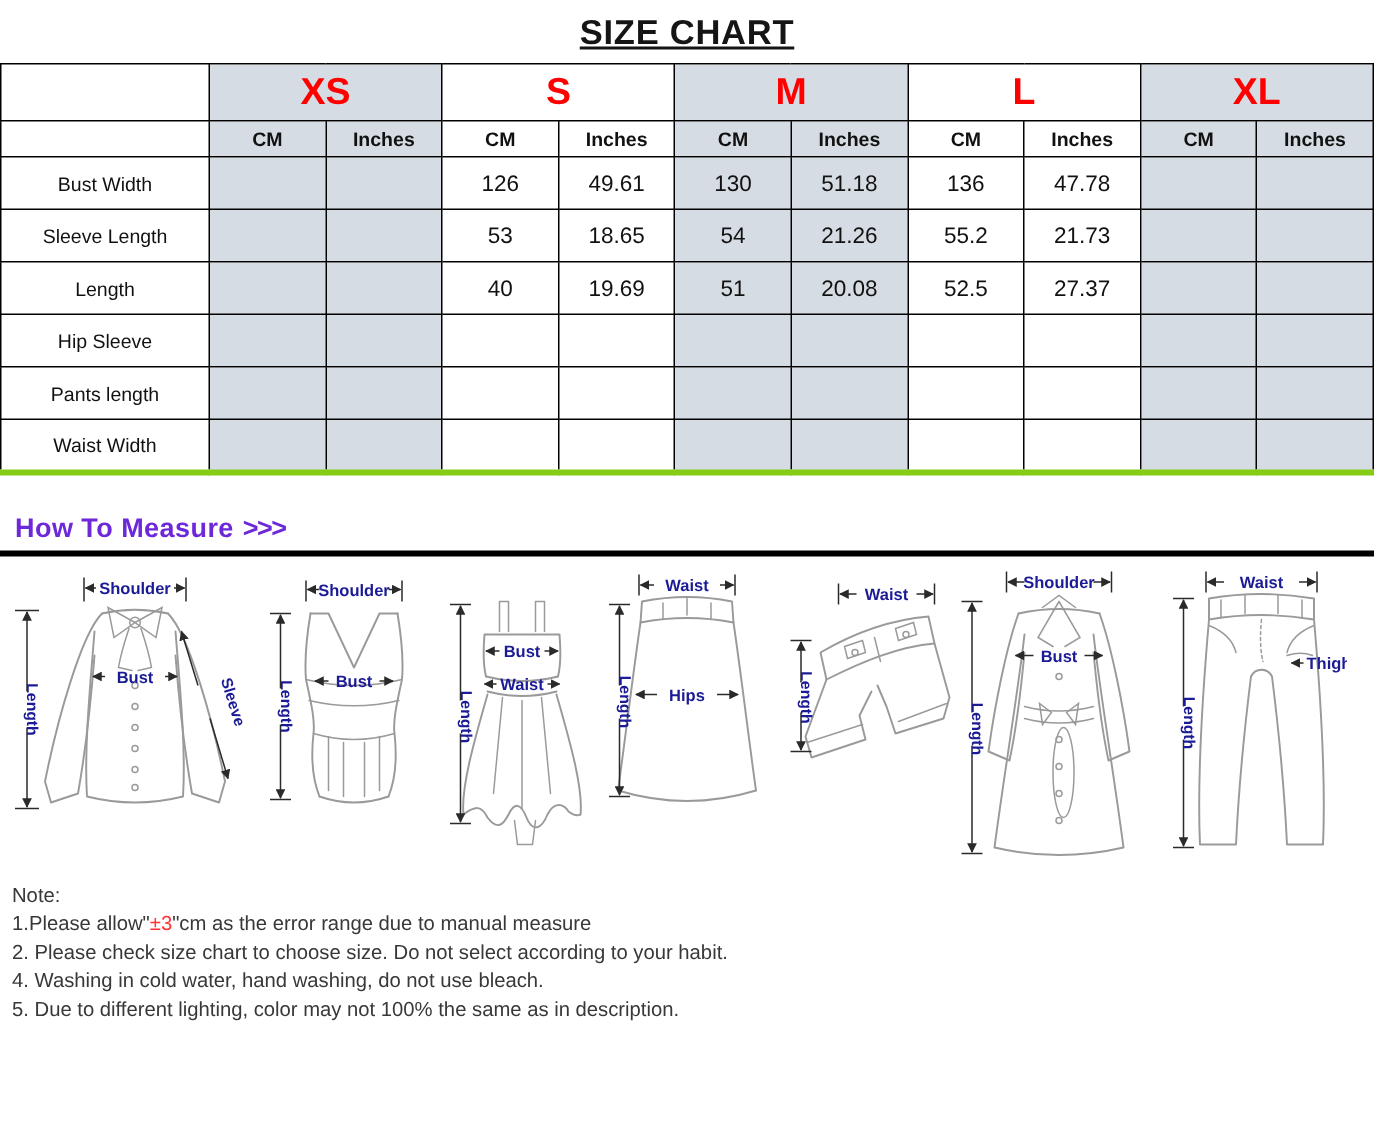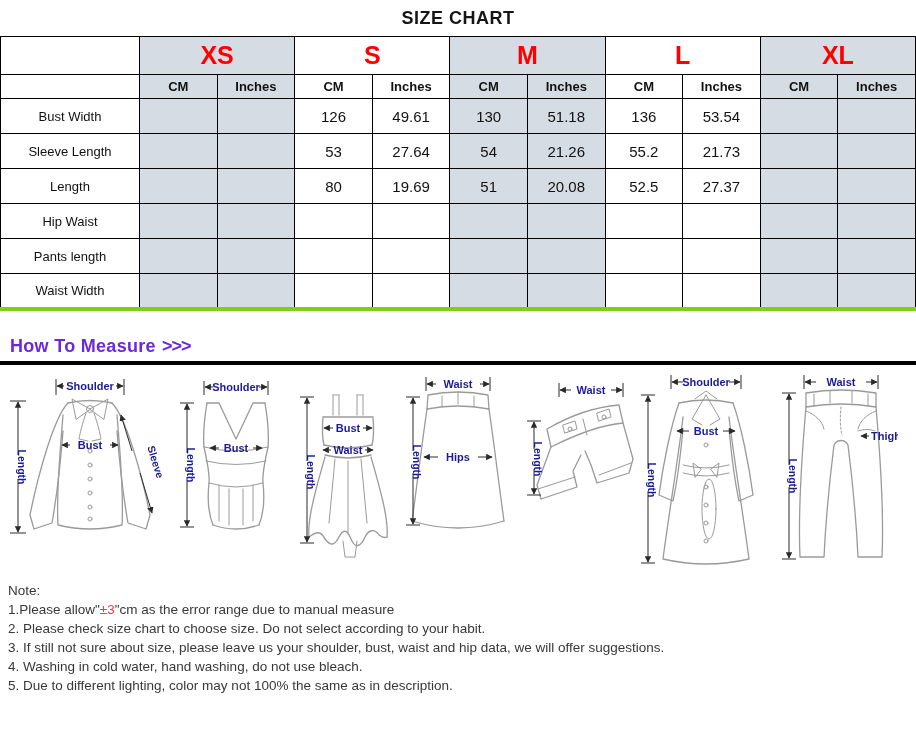--- a/index.html
+++ b/index.html
@@ -1,21 +1,21 @@
 <!DOCTYPE html>
 <html><head>
 <meta charset="utf-8">
 <style>
   * { margin:0; padding:0; box-sizing:border-box; }
   html,body { background:#fff; }
   body { width:916px; height:751px; font-family:"Liberation Sans",sans-serif; color:#111; overflow:hidden; }
 
   .page { width:916px; height:751px; position:relative; }
 
-  .title { text-align:center; font-size:18px; font-weight:700; letter-spacing:.5px; padding:8px 0 7px 0; color:#151515; }
+  .title { text-align:center; font-size:23px; font-weight:700; letter-spacing:.5px; padding:8px 0 7px 0; color:#151515;text-decoration:underline; }
 
   table.size-chart { width:916px; border-collapse:collapse; table-layout:fixed; border-bottom:4px solid #84cc16; }
   table.size-chart col.labcol { width:139px; }
   table.size-chart th, table.size-chart td { border:1px solid #000; text-align:center; vertical-align:middle; overflow:hidden; padding:0; }
   tr.sz th { height:38px; font-size:25px; font-weight:700; color:#ff0000; }
   tr.un th { height:24px; font-size:13px; font-weight:700; color:#111; }
   td { height:35px; }
   td.lab { font-size:13px; font-weight:400; color:#111; }
   td.v { font-size:15px; font-weight:400; color:#111; }
   .g { background:#d6dce3; }
@@ -82,52 +82,52 @@
     <tbody>
       <tr>
         <td class="lab">Bust Width</td>
         <td class="v g"></td>
         <td class="v g"></td>
         <td class="v">126</td>
         <td class="v">49.61</td>
         <td class="v g">130</td>
         <td class="v g">51.18</td>
         <td class="v">136</td>
-        <td class="v">53.54</td>
+        <td class="v">47.78</td>
         <td class="v g"></td>
         <td class="v g"></td>
       </tr>
       <tr>
         <td class="lab">Sleeve Length</td>
         <td class="v g"></td>
         <td class="v g"></td>
         <td class="v">53</td>
-        <td class="v">27.64</td>
+        <td class="v">18.65</td>
         <td class="v g">54</td>
         <td class="v g">21.26</td>
         <td class="v">55.2</td>
         <td class="v">21.73</td>
         <td class="v g"></td>
         <td class="v g"></td>
       </tr>
       <tr>
         <td class="lab">Length</td>
         <td class="v g"></td>
         <td class="v g"></td>
-        <td class="v">80</td>
+        <td class="v">40</td>
         <td class="v">19.69</td>
         <td class="v g">51</td>
         <td class="v g">20.08</td>
         <td class="v">52.5</td>
         <td class="v">27.37</td>
         <td class="v g"></td>
         <td class="v g"></td>
       </tr>
       <tr>
-        <td class="lab">Hip Waist</td>
+        <td class="lab">Hip Sleeve</td>
         <td class="v g"></td>
         <td class="v g"></td>
         <td class="v"></td>
         <td class="v"></td>
         <td class="v g"></td>
         <td class="v g"></td>
         <td class="v"></td>
         <td class="v"></td>
         <td class="v g"></td>
         <td class="v g"></td>
@@ -326,18 +326,17 @@
       <path class="dim" d="M91,63 L83,63" marker-end="url(#arw)"></path>
       <text class="lbl" x="93" y="67" text-anchor="start" font-size="10">Thigh</text>
     </svg>
 
   </div>
 
   <div class="notes">
     <div>Note:</div>
     <div><span>1.Please allow"</span><span class="hl">±3</span><span>"cm as the error range due to manual measure</span></div>
     <div>2. Please check size chart to choose size. Do not select according to your habit.</div>
-    <div>3. If still not sure about size, please leave us your shoulder, bust, waist and hip data, we will offer suggestions.</div>
     <div>4. Washing in cold water, hand washing, do not use bleach.</div>
     <div>5. Due to different lighting, color may not 100% the same as in description.</div>
   </div>
 
 </div>
 
 </body></html>

